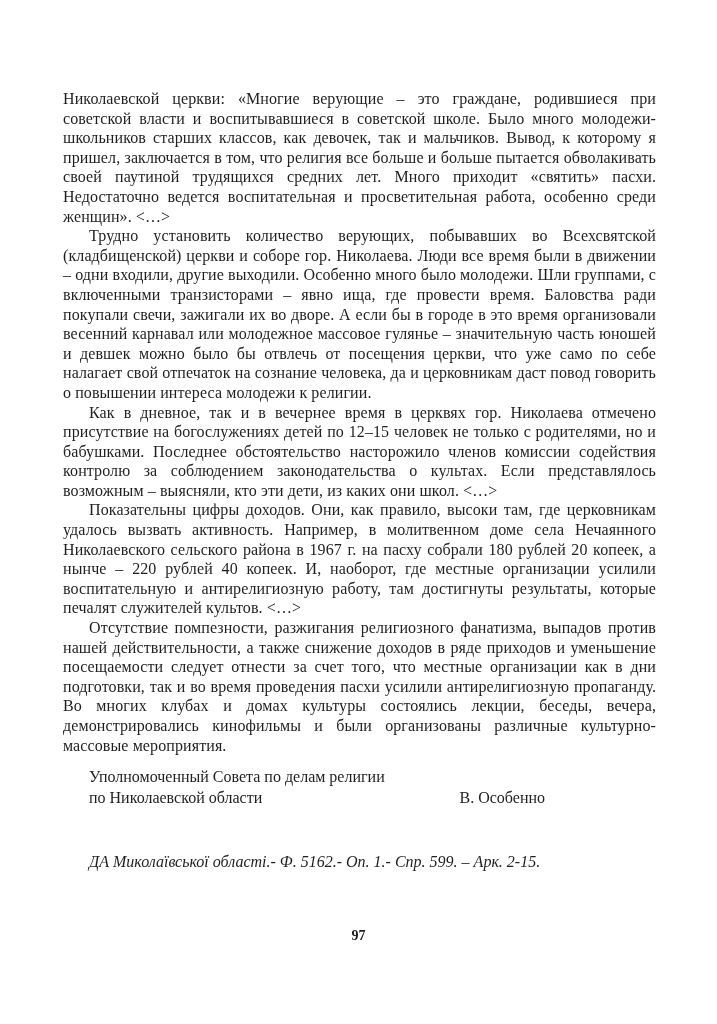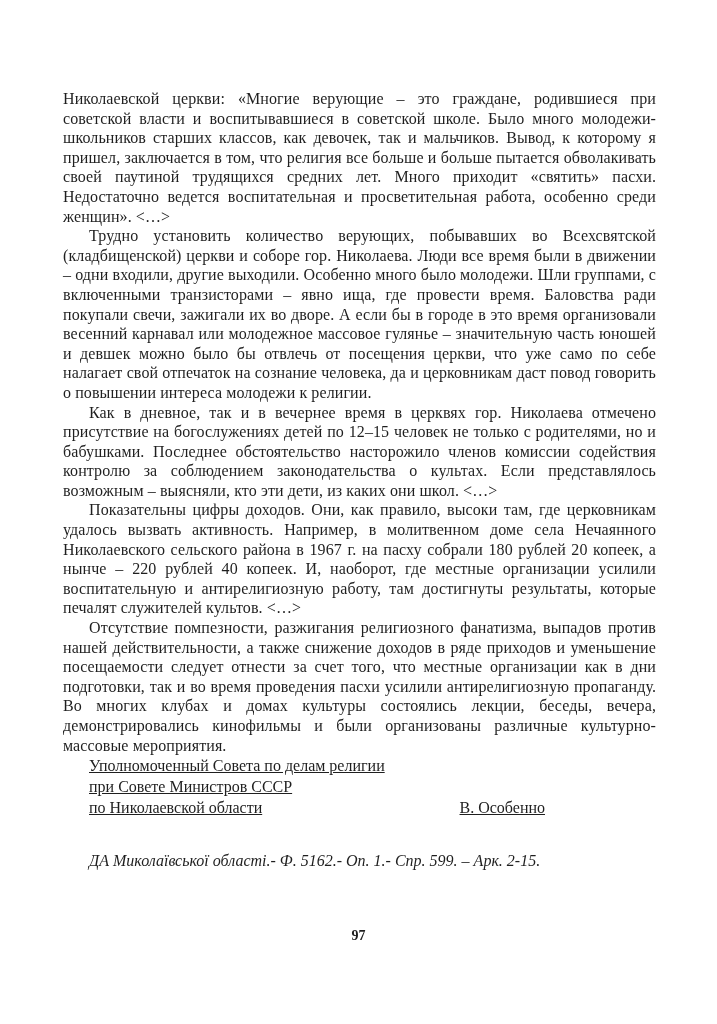--- a/index.html
+++ b/index.html
@@ -33,34 +33,34 @@
     text-align: justify;
     font-size: 16px;
     line-height: 19.6px;
     color: #1f1f1f;
     letter-spacing: 0.1px;
   }
   .par.indent {
     text-indent: 26px;
   }
   .signature {
+    margin-top: 11px;
     padding-left: 26px;
     font-size: 16px;
     line-height: 21px;
     color: #1f1f1f;
-    text-decoration: underline;
   }
   .sig-row {
     display: flex;
     justify-content: space-between;
     width: 456px;
     gap: 33px;
   }
   .source {
-    margin-top: 32px;
+    margin-top: 43px;
     padding-left: 26px;
     font-style: italic;
     font-size: 16px;
     line-height: 22px;
     color: #1f1f1f;
   }
   .page-number {
     position: absolute;
     top: 928px;
     left: 0;
@@ -77,21 +77,20 @@
 <div class="page">
   <div class="content">
     <p class="par">Николаевской церкви: «Многие верующие – это граждане, родившиеся при советской власти и воспитывавшиеся в советской школе. Было много молодежи-школьников старших классов, как девочек, так и мальчиков. Вывод, к которому я пришел, заключается в том, что религия все больше и больше пытается обволакивать своей паутиной трудящихся средних лет. Много приходит «святить» пасхи. Недостаточно ведется воспитательная и просветительная работа, особенно среди женщин». &lt;…&gt;</p>
     <p class="par indent">Трудно установить количество верующих, побывавших во Всехсвятской (кладбищенской) церкви и соборе гор. Николаева. Люди все время были в движении – одни входили, другие выходили. Особенно много было молодежи. Шли группами, с включенными транзисторами – явно ища, где провести время. Баловства ради покупали свечи, зажигали их во дворе. А если бы в городе в это время организовали весенний карнавал или молодежное массовое гулянье – значительную часть юношей и девшек можно было бы отвлечь от посещения церкви, что уже само по себе налагает свой отпечаток на сознание человека, да и церковникам даст повод говорить о повышении интереса молодежи к религии.</p>
     <p class="par indent">Как в дневное, так и в вечернее время в церквях гор. Николаева отмечено присутствие на богослужениях детей по 12–15 человек не только с родителями, но и бабушками. Последнее обстоятельство насторожило членов комиссии содействия контролю за соблюдением законодательства о культах. Если представлялось возможным – выясняли, кто эти дети, из каких они школ. &lt;…&gt;</p>
     <p class="par indent">Показательны цифры доходов. Они, как правило, высоки там, где церковникам удалось вызвать активность. Например, в молитвенном доме села Нечаянного Николаевского сельского района в 1967 г. на пасху собрали 180 рублей 20 копеек, а нынче – 220 рублей 40 копеек. И, наоборот, где местные организации усилили воспитательную и антирелигиозную работу, там достигнуты результаты, которые печалят служителей культов.  &lt;…&gt;</p>
     <p class="par indent">Отсутствие помпезности, разжигания религиозного фанатизма, выпадов против нашей действительности, а также снижение доходов в ряде приходов и уменьшение посещаемости следует отнести за счет того, что местные организации как в дни подготовки, так и во время проведения пасхи усилили антирелигиозную пропаганду. Во многих клубах и домах культуры состоялись лекции, беседы, вечера, демонстрировались кинофильмы и были организованы различные культурно-массовые мероприятия.</p>
 
     <div class="signature">
       <div class="sig-line">Уполномоченный Совета по делам религии</div>
-      <div class="sig-line">при Совете Министров СССР</div>
       <div class="sig-row">
         <span class="sig-line">по Николаевской области</span>
         <span class="sig-name">В. Особенно</span>
       </div>
     </div>
 
     <div class="source">
       <div>ДА Миколаївської області.- Ф. 5162.- Оп. 1.- Спр. 599. – Арк. 2-15.</div>
     </div>
   </div>

